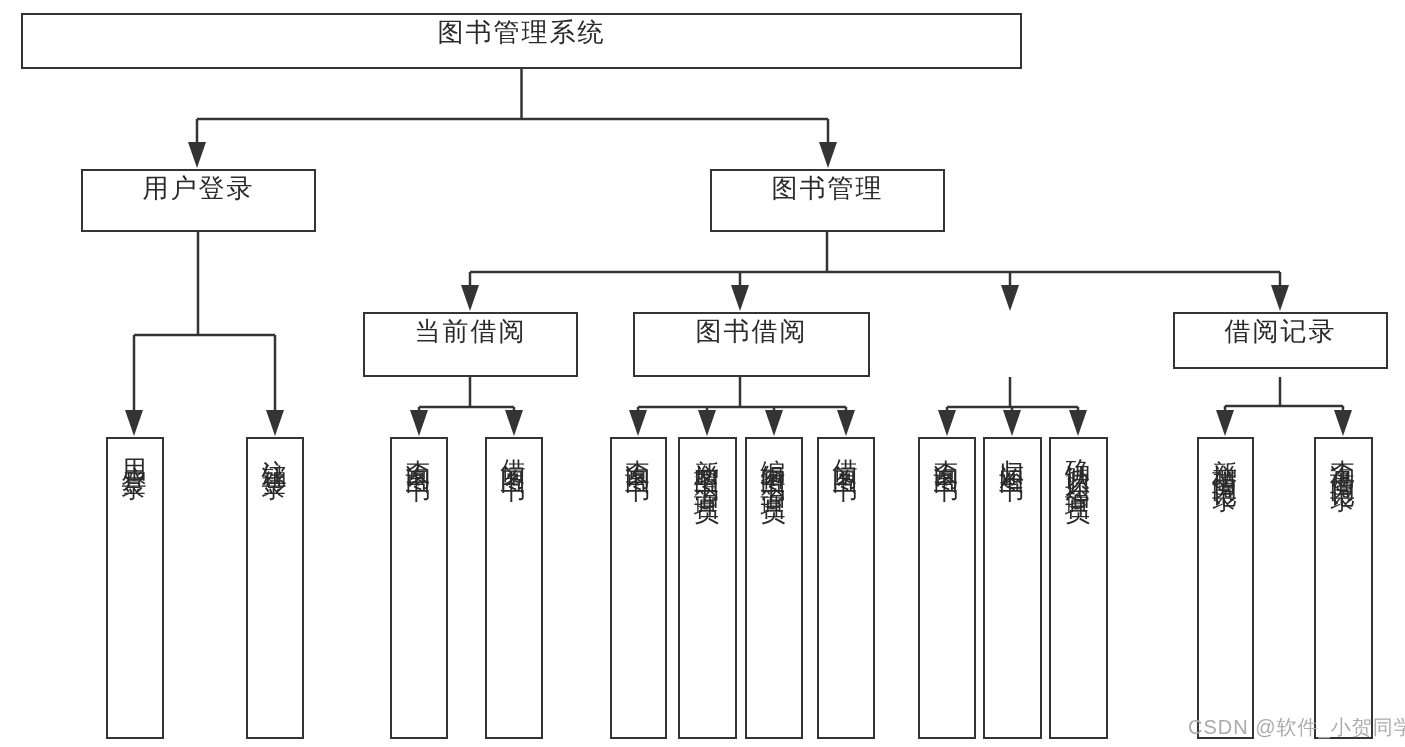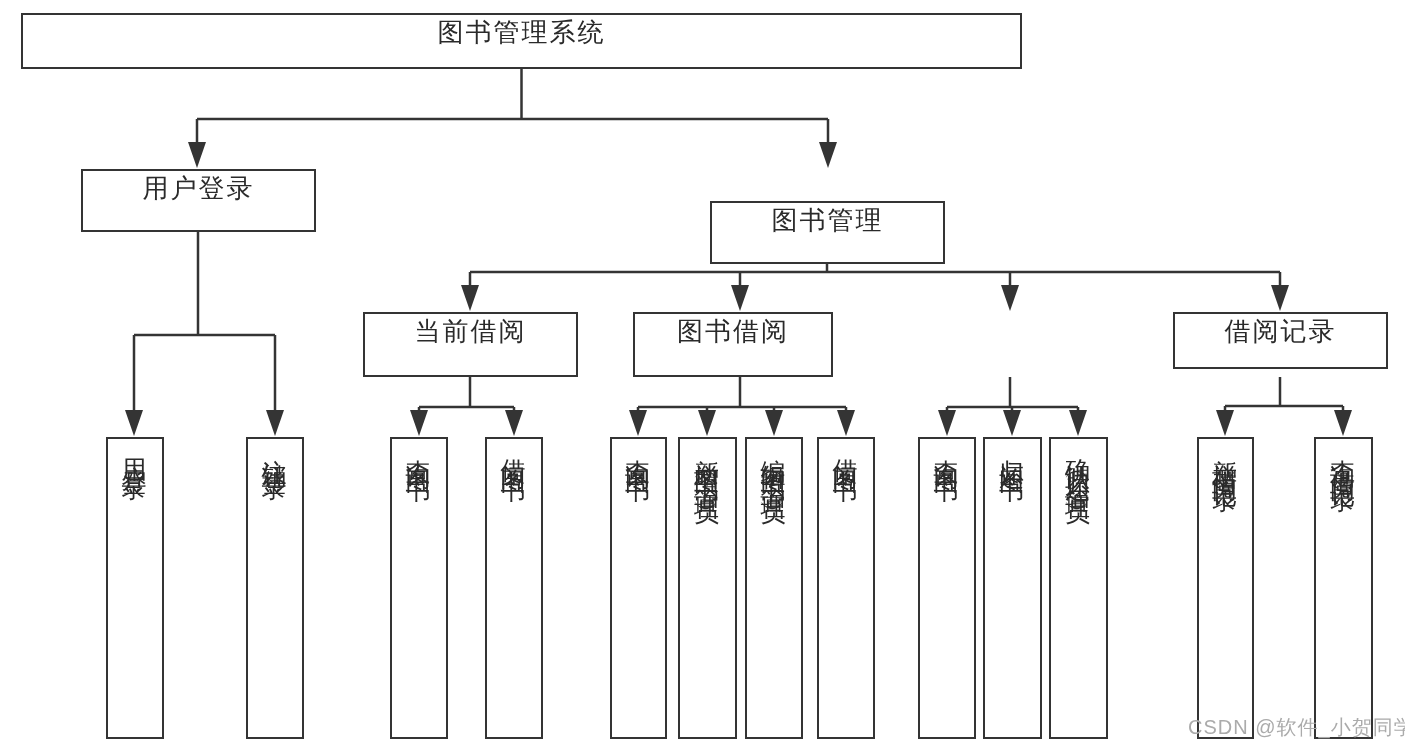--- a/index.html
+++ b/index.html
@@ -68,28 +68,28 @@
     </g>
   </svg>
 
   <div class="node box-h" style="left:21px; top:13px; width:1001px; height:56px;">
     <span class="label">图书管理系统</span>
   </div>
 
   <div class="node box-h" style="left:81px; top:169px; width:235px; height:63px;">
     <span class="label">用户登录</span>
   </div>
-  <div class="node box-h" style="left:710px; top:169px; width:235px; height:63px;margin-top:32px;">
+  <div class="node box-h" style="left:710px; top:169px; width:235px; height:63px;">
     <span class="label">图书管理</span>
   </div>
 
   <div class="node box-h" style="left:363px; top:312px; width:215px; height:65px;">
     <span class="label">当前借阅</span>
   </div>
-  <div class="node box-h" style="left:633px; top:312px; width:200px; height:65px;">
+  <div class="node box-h" style="left:633px; top:312px; width:237px; height:65px;">
     <span class="label">图书借阅</span>
   </div>
   <div class="node box-h" style="left:1173px; top:312px; width:215px; height:57px;">
     <span class="label">借阅记录</span>
   </div>
 
   <div class="node box-v" style="left:106px; top:437px; width:58px; height:302px;">
     <span class="label">用户登录</span>
   </div>
   <div class="node box-v" style="left:246px; top:437px; width:58px; height:302px;">

